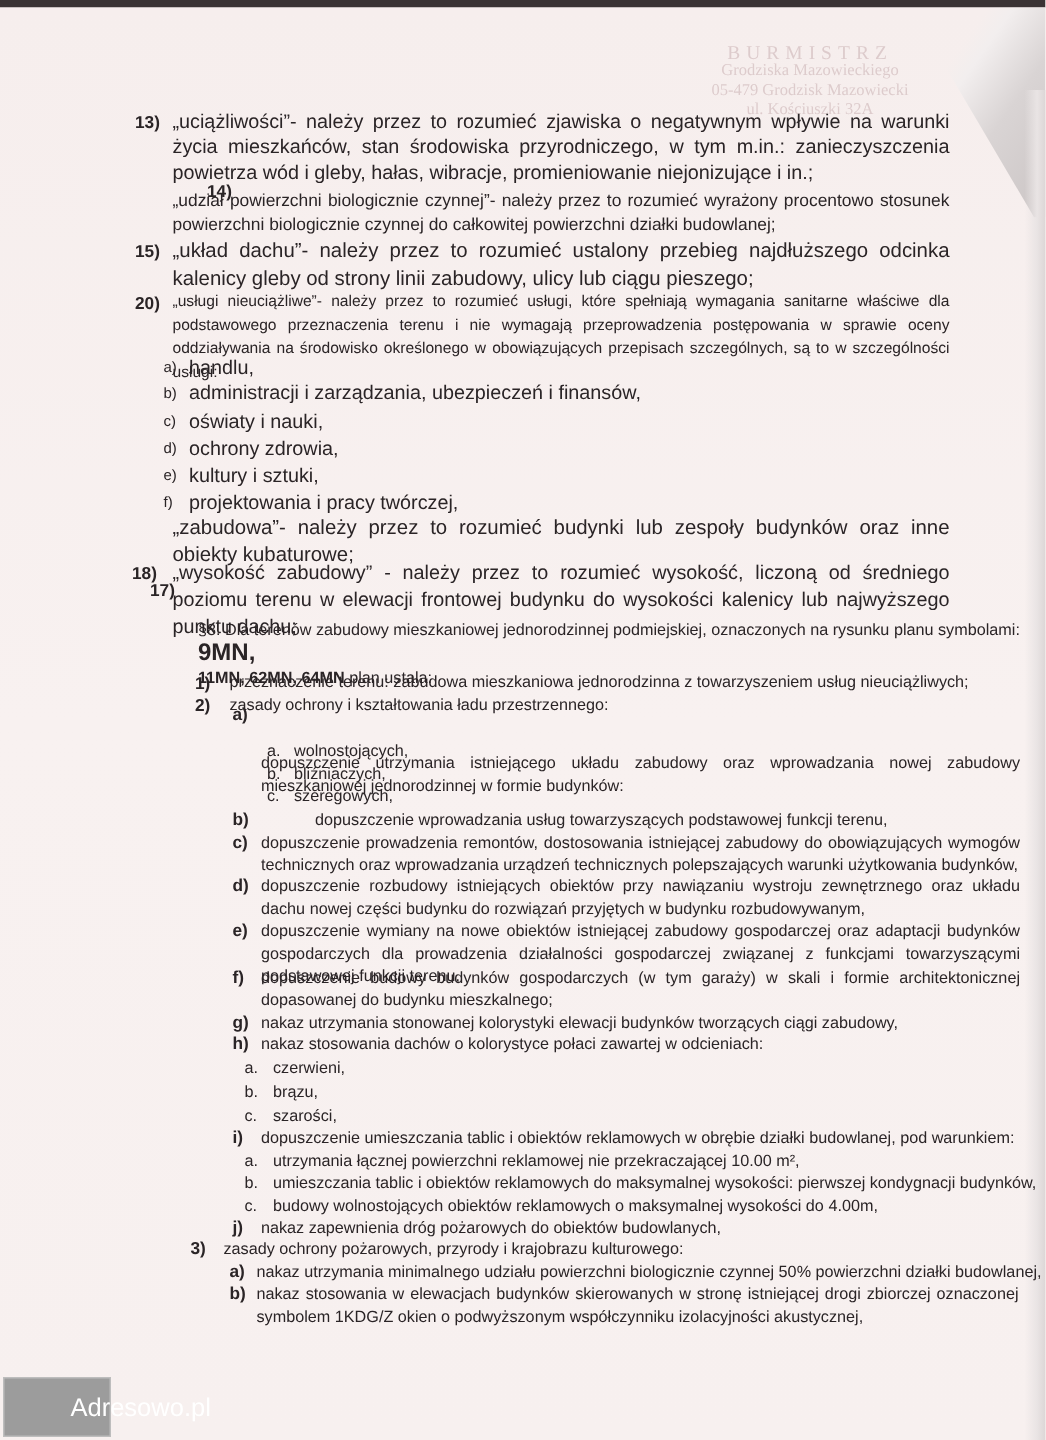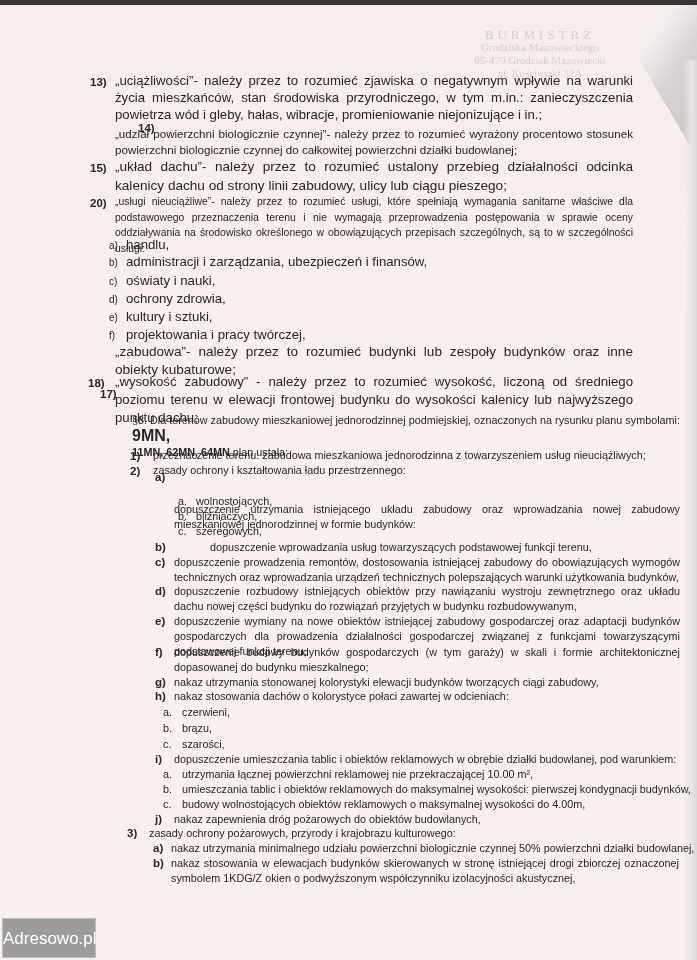--- a/index.html
+++ b/index.html
@@ -30,23 +30,23 @@
   .content { position:absolute; left:0; top:0; width:697px; }
   .item { position:absolute; font-size:12.2px; line-height:16.5px; color:#2a2426; }
   .num { position:absolute; font-weight:bold; font-size:11.5px; }
   .txt { position:absolute; text-align:justify; }
   .big { font-size:13.2px; line-height:17px; }
   .small { font-size:10.4px; line-height:15.5px; }
   .s8 { font-size:10.8px; line-height:15px;margin-left:43px; }
   .bold { font-weight:bold; }
   .sym9 { font-weight:bold; font-size:16px; }
   .watermark {
-    position:absolute; left:2px; top:918px; width:94px; height:40px;
+    position:absolute; left:2px; top:918px; width:72px; height:40px;
     background:#9c9c9c; border:1px solid #bdbdbd; color:#ffffff;
-    font-size:17px; line-height:40px; text-align:center; box-sizing:border-box;
+    font-size:17px; line-height:40px; text-align:center; box-sizing:border-box;padding-left:44px;
   }
 </style>
 </head>
 <body>
 
 <div class="topbar"></div>
 <div class="page"></div>
 <div class="fold"></div>
 <div class="rightedge"></div>
 
@@ -64,21 +64,21 @@
     <span class="txt" style="left:115px;top:72px;width:518px;">„uciążliwości”- należy przez to rozumieć zjawiska o negatywnym wpływie na warunki życia mieszkańców, stan środowiska przyrodniczego, w tym m.in.: zanieczyszczenia powietrza wód i gleby, hałas, wibracje, promieniowanie niejonizujące i in.;</span>
   </div>
 
   <div class="item">
     <span class="num" style="left:90px;top:120px;margin-left:48px;">14)</span>
     <span class="txt" style="left:115px;top:126px;width:518px;font-size:11.6px;line-height:16px;">„udział powierzchni biologicznie czynnej”- należy przez to rozumieć wyrażony procentowo stosunek powierzchni biologicznie czynnej do całkowitej powierzchni działki budowlanej;</span>
   </div>
 
   <div class="item big">
     <span class="num" style="left:90px;top:160px;">15)</span>
-    <span class="txt" style="left:115px;top:157px;width:518px;font-size:13.6px;line-height:19px;">„układ dachu”- należy przez to rozumieć ustalony przebieg działalności odcinka kalenicy dachu od strony linii zabudowy, ulicy lub ciągu pieszego;</span>
+    <span class="txt" style="left:115px;top:157px;width:518px;font-size:13.6px;line-height:19px;">„układ dachu”- należy przez to rozumieć ustalony przebieg najdłuższego odcinka kalenicy gleby od strony linii zabudowy, ulicy lub ciągu pieszego;</span>
   </div>
 
   <div class="item">
     <span class="num" style="left:90px;top:195px;">20)</span>
     <span class="txt small" style="left:115px;top:194px;width:518px;">„usługi nieuciążliwe”- należy przez to rozumieć usługi, które spełniają wymagania sanitarne właściwe dla podstawowego przeznaczenia terenu i nie wymagają przeprowadzenia postępowania w sprawie oceny oddziaływania na środowisko określonego w obowiązujących  przepisach szczególnych, są to w szczególności usługi:</span>
   </div>
 
   <div class="item big" style="left:109px;top:237px;">
     <span style="position:absolute;left:0;top:0;font-size:10px;">a)</span>
     <span style="position:absolute;left:17px;top:-1px;white-space:nowrap;">handlu,</span>

